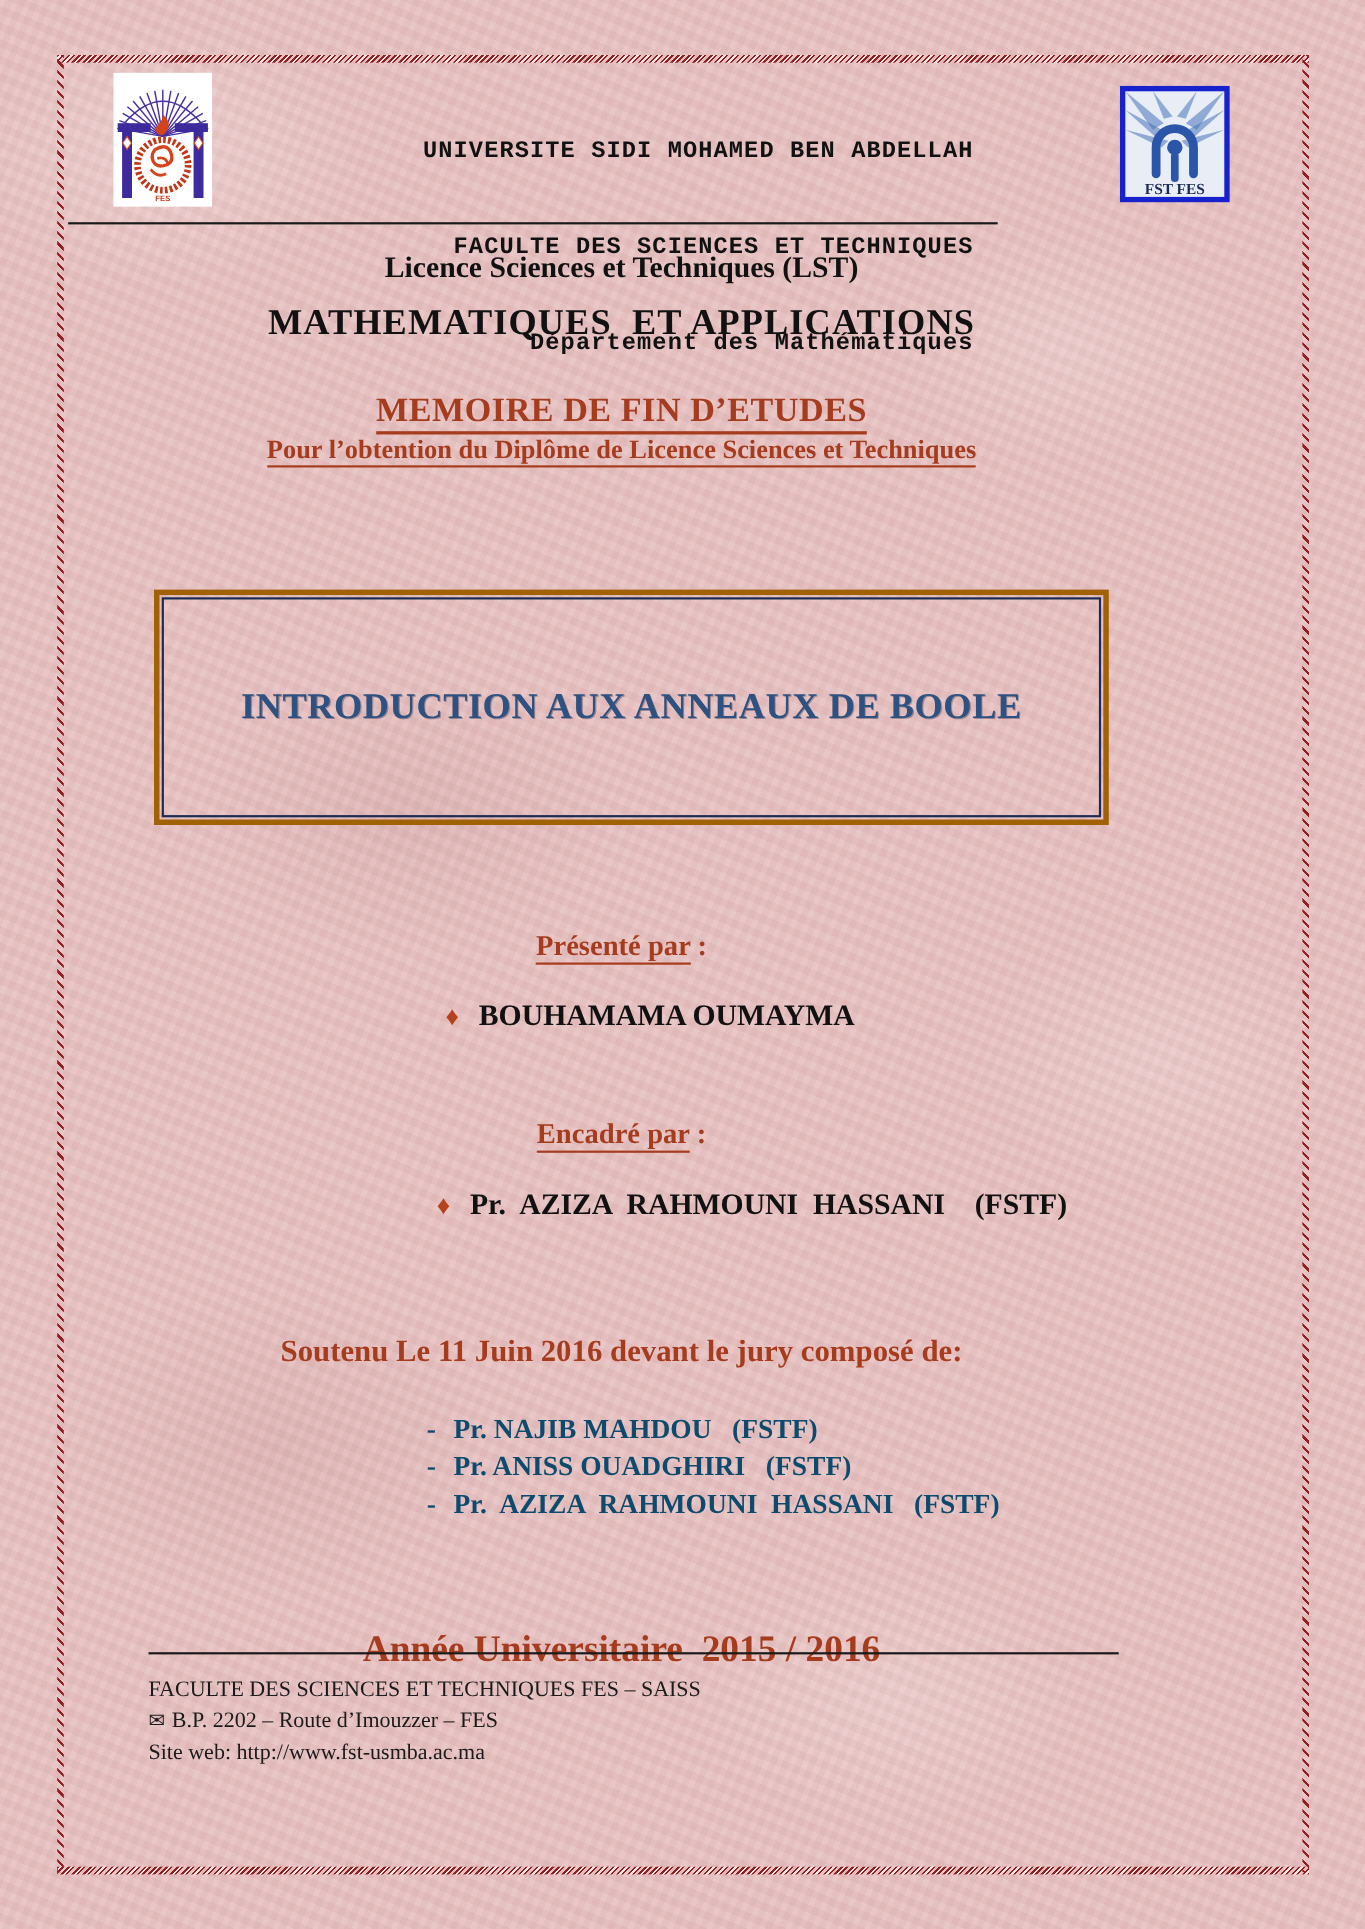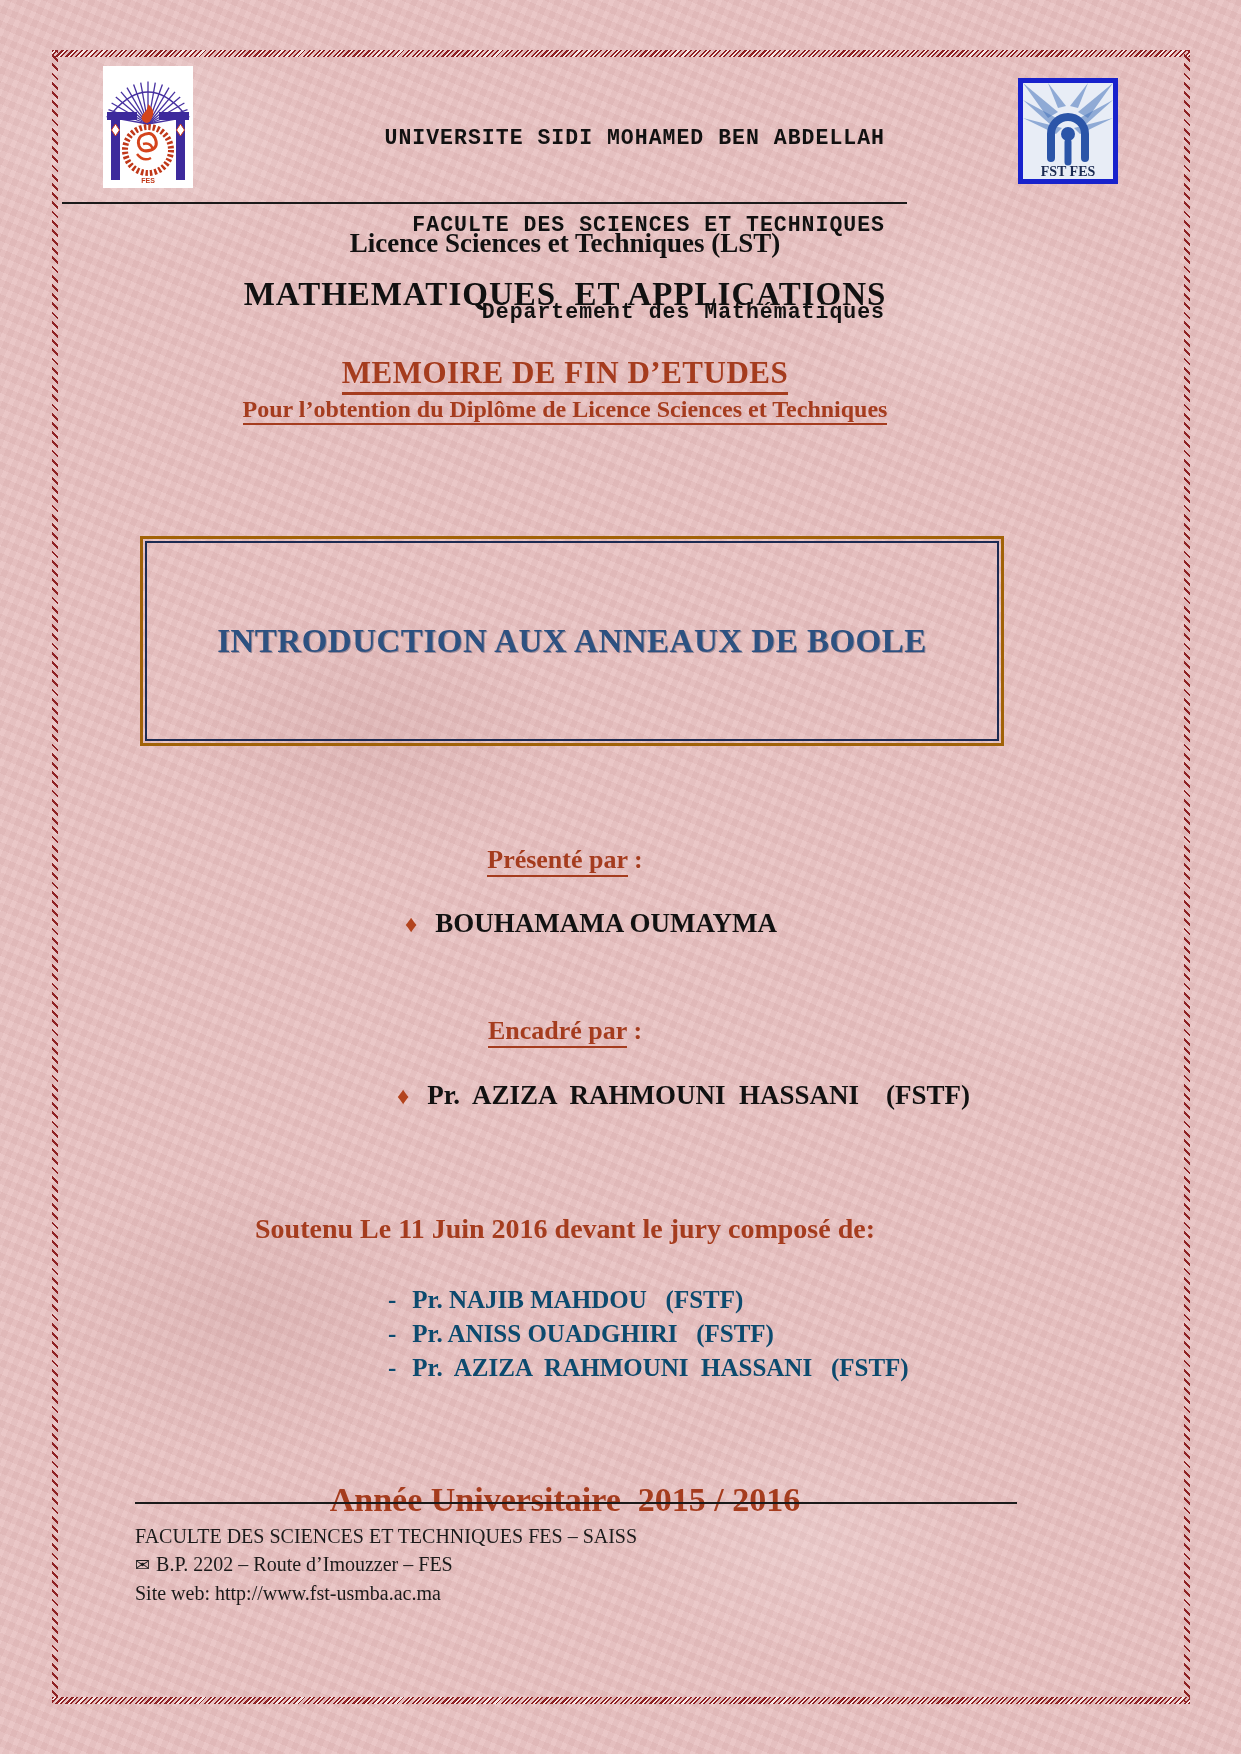--- a/index.html
+++ b/index.html
@@ -34,21 +34,21 @@
     letter-spacing:1px;white-space:pre-wrap;
   }
   .serif-b{font-weight:bold;color:#111;}
   .red{color:#a53c1e;}
   .ws{white-space:pre-wrap;}
   .u2{border-bottom:2px solid currentColor;padding-bottom:1px;}
   .u3{border-bottom:3px solid currentColor;padding-bottom:2px;}
   .rule{position:absolute;border-top:2px solid #1a1a1a;height:0;}
   .titlebox{
     position:absolute;left:140px;top:536px;width:858px;height:204px;
-    border:3px solid #a16207;
+    border:5px solid #a16207;
   }
   .titlebox-inner{
     position:absolute;inset:2px;border:2px solid #1c2b52;
     display:flex;align-items:center;justify-content:center;
   }
   .thesis-title{
     font-weight:bold;font-size:33px;color:#2d5180;letter-spacing:.5px;
     text-shadow:1px 1px 0 rgba(20,35,70,.35);
   }
   .bullet{color:#b3431d;font-size:24px;margin-right:14px;}

